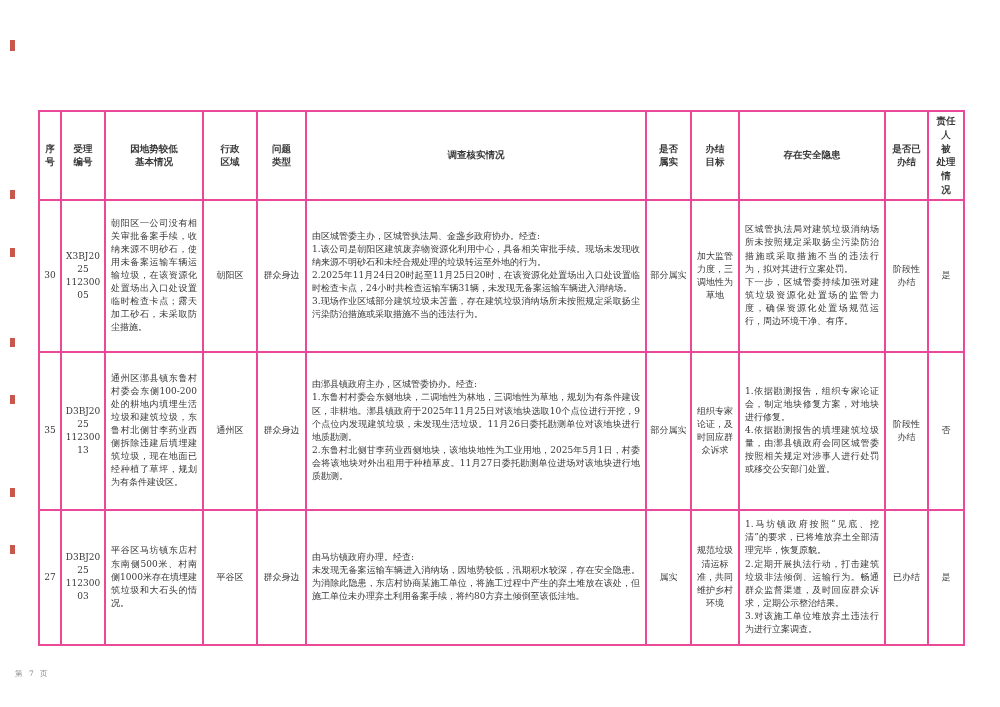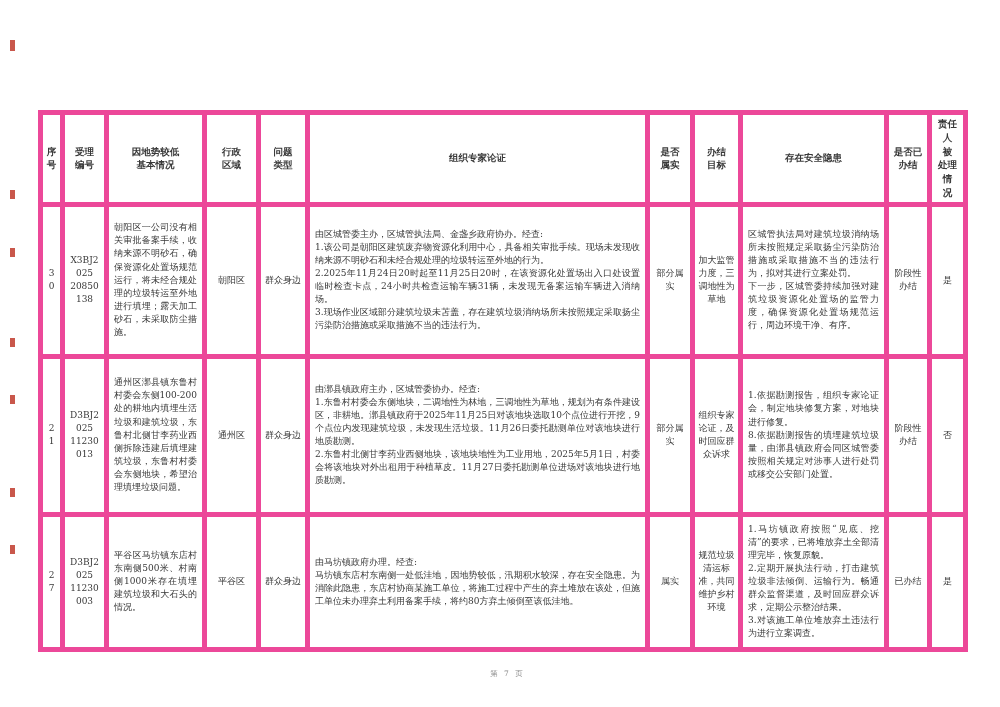--- a/index.html
+++ b/index.html
@@ -6,41 +6,41 @@
   body{
     width:1000px;height:707px;position:relative;background:#ffffff;
     font-family:"DejaVu Serif","Liberation Serif",serif;
     color:#383838;
   }
   .doc-table{
     position:absolute;left:38px;top:110px;
     border-collapse:collapse;table-layout:fixed;width:925px;
   }
   .doc-table th,.doc-table td{
-    border:5px solid #ec4899;
+    border:2px solid #ec4899;
     padding:2px 3px;
     vertical-align:middle;
     white-space:pre-line;
     line-height:1.45;
     overflow:hidden;
     word-break:break-all;
   }
   .doc-table th{
     font-weight:bold;font-size:9.5px;text-align:center;
   }
   .doc-table td{font-size:9px;}
   .doc-table tr.hdr{height:58px;}
   .doc-table tr.r0{height:152px;}
   .doc-table tr.r1{height:158px;}
   .doc-table tr.r2{height:135px;}
   td.c-center{text-align:center;}
   td.c-text{text-align:justify;padding:3px 5px;}
   .footer{
     position:absolute;left:0;right:0;top:669px;
-    text-align:center;font-size:7.5px;color:#8a8a8a;
+    font-size:7.5px;color:#8a8a8a;
     letter-spacing:2px;
     margin-left:15px;
   }
   .red-mark{
     position:absolute;left:10px;width:5px;height:9px;
     background:#c0392b;opacity:.85;
   }
 </style>
 </head>
 <body>
@@ -72,81 +72,81 @@
       <th>序
 号</th>
       <th>受理
 编号</th>
       <th>因地势较低
 基本情况</th>
       <th>行政
 区域</th>
       <th>问题
 类型</th>
-      <th>组织专家论证</th>
+      <th>调查核实情况</th>
       <th>是否
 属实</th>
       <th>办结
 目标</th>
       <th>存在安全隐患</th>
       <th>是否已
 办结</th>
       <th>责任人
 被
 处理情
 况</th>
     </tr>
   </thead>
   <tbody>
     <tr class="r0">
       <td class="c-center">30</td>
       <td class="c-center">X3BJ2025
-20850138</td>
-      <td class="c-text">朝阳区一公司没有相关审批备案手续，收纳来源不明砂石，确保资源化处置场规范运行，将未经合规处理的垃圾转运至外地进行填埋；露天加工砂石，未采取防尘措施。</td>
+11230005</td>
+      <td class="c-text">朝阳区一公司没有相关审批备案手续，收纳来源不明砂石，使用未备案运输车辆运输垃圾，在该资源化处置场出入口处设置临时检查卡点；露天加工砂石，未采取防尘措施。</td>
       <td class="c-center">朝阳区</td>
       <td class="c-center">群众身边</td>
       <td class="c-text">由区城管委主办，区城管执法局、金盏乡政府协办。经查:
 1.该公司是朝阳区建筑废弃物资源化利用中心，具备相关审批手续。现场未发现收纳来源不明砂石和未经合规处理的垃圾转运至外地的行为。
 2.2025年11月24日20时起至11月25日20时，在该资源化处置场出入口处设置临时检查卡点，24小时共检查运输车辆31辆，未发现无备案运输车辆进入消纳场。
 3.现场作业区域部分建筑垃圾未苫盖，存在建筑垃圾消纳场所未按照规定采取扬尘污染防治措施或采取措施不当的违法行为。</td>
       <td class="c-center">部分属实</td>
       <td class="c-center">加大监管力度，三调地性为草地</td>
       <td class="c-text">区城管执法局对建筑垃圾消纳场所未按照规定采取扬尘污染防治措施或采取措施不当的违法行为，拟对其进行立案处罚。
 下一步，区城管委持续加强对建筑垃圾资源化处置场的监管力度，确保资源化处置场规范运行，周边环境干净、有序。</td>
       <td class="c-center">阶段性
 办结</td>
       <td class="c-center">是</td>
     </tr>
     <tr class="r1">
-      <td class="c-center">21</td>
+      <td class="c-center">35</td>
       <td class="c-center">D3BJ2025
 11230013</td>
-      <td class="c-text">通州区漷县镇东鲁村村委会东侧100-200处的耕地内填埋生活垃圾和建筑垃圾，东鲁村北侧甘李药业西侧拆除违建后填埋建筑垃圾，东鲁村村委会东侧地块，希望治理填埋垃圾问题。</td>
+      <td class="c-text">通州区漷县镇东鲁村村委会东侧100-200处的耕地内填埋生活垃圾和建筑垃圾，东鲁村北侧甘李药业西侧拆除违建后填埋建筑垃圾，现在地面已经种植了草坪，规划为有条件建设区。</td>
       <td class="c-center">通州区</td>
       <td class="c-center">群众身边</td>
       <td class="c-text">由漷县镇政府主办，区城管委协办。经查:
 1.东鲁村村委会东侧地块，二调地性为林地，三调地性为草地，规划为有条件建设区，非耕地。漷县镇政府于2025年11月25日对该地块选取10个点位进行开挖，9个点位内发现建筑垃圾，未发现生活垃圾。11月26日委托勘测单位对该地块进行地质勘测。
 2.东鲁村北侧甘李药业西侧地块，该地块地性为工业用地，2025年5月1日，村委会将该地块对外出租用于种植草皮。11月27日委托勘测单位进场对该地块进行地质勘测。</td>
       <td class="c-center">部分属实</td>
       <td class="c-center">组织专家论证，及时回应群众诉求</td>
       <td class="c-text">1.依据勘测报告，组织专家论证会，制定地块修复方案，对地块进行修复。
-8.依据勘测报告的填埋建筑垃圾量，由漷县镇政府会同区城管委按照相关规定对涉事人进行处罚或移交公安部门处置。</td>
+4.依据勘测报告的填埋建筑垃圾量，由漷县镇政府会同区城管委按照相关规定对涉事人进行处罚或移交公安部门处置。</td>
       <td class="c-center">阶段性
 办结</td>
       <td class="c-center">否</td>
     </tr>
     <tr class="r2">
       <td class="c-center">27</td>
       <td class="c-center">D3BJ2025
 11230003</td>
       <td class="c-text">平谷区马坊镇东店村东南侧500米、村南侧1000米存在填埋建筑垃圾和大石头的情况。</td>
       <td class="c-center">平谷区</td>
       <td class="c-center">群众身边</td>
       <td class="c-text">由马坊镇政府办理。经查:
-马坊镇东店村东南侧一处低洼地，因地势较低，汛期积水较深，存在安全隐患。为消除此隐患，东店村协商某施工单位，将施工过程中产生的弃土堆放在该处，但施工单位未办理弃土利用备案手续，将约80方弃土倾倒至该低洼地。</td>
+未发现无备案运输车辆进入消纳场，因地势较低，汛期积水较深，存在安全隐患。为消除此隐患，东店村协商某施工单位，将施工过程中产生的弃土堆放在该处，但施工单位未办理弃土利用备案手续，将约80方弃土倾倒至该低洼地。</td>
       <td class="c-center">属实</td>
       <td class="c-center">规范垃圾清运标准，共同维护乡村环境</td>
       <td class="c-text">1.马坊镇政府按照“见底、挖清”的要求，已将堆放弃土全部清理完毕，恢复原貌。
 2.定期开展执法行动，打击建筑垃圾非法倾倒、运输行为。畅通群众监督渠道，及时回应群众诉求，定期公示整治结果。
 3.对该施工单位堆放弃土违法行为进行立案调查。</td>
       <td class="c-center">已办结</td>
       <td class="c-center">是</td>
     </tr>
   </tbody>
 </table>

